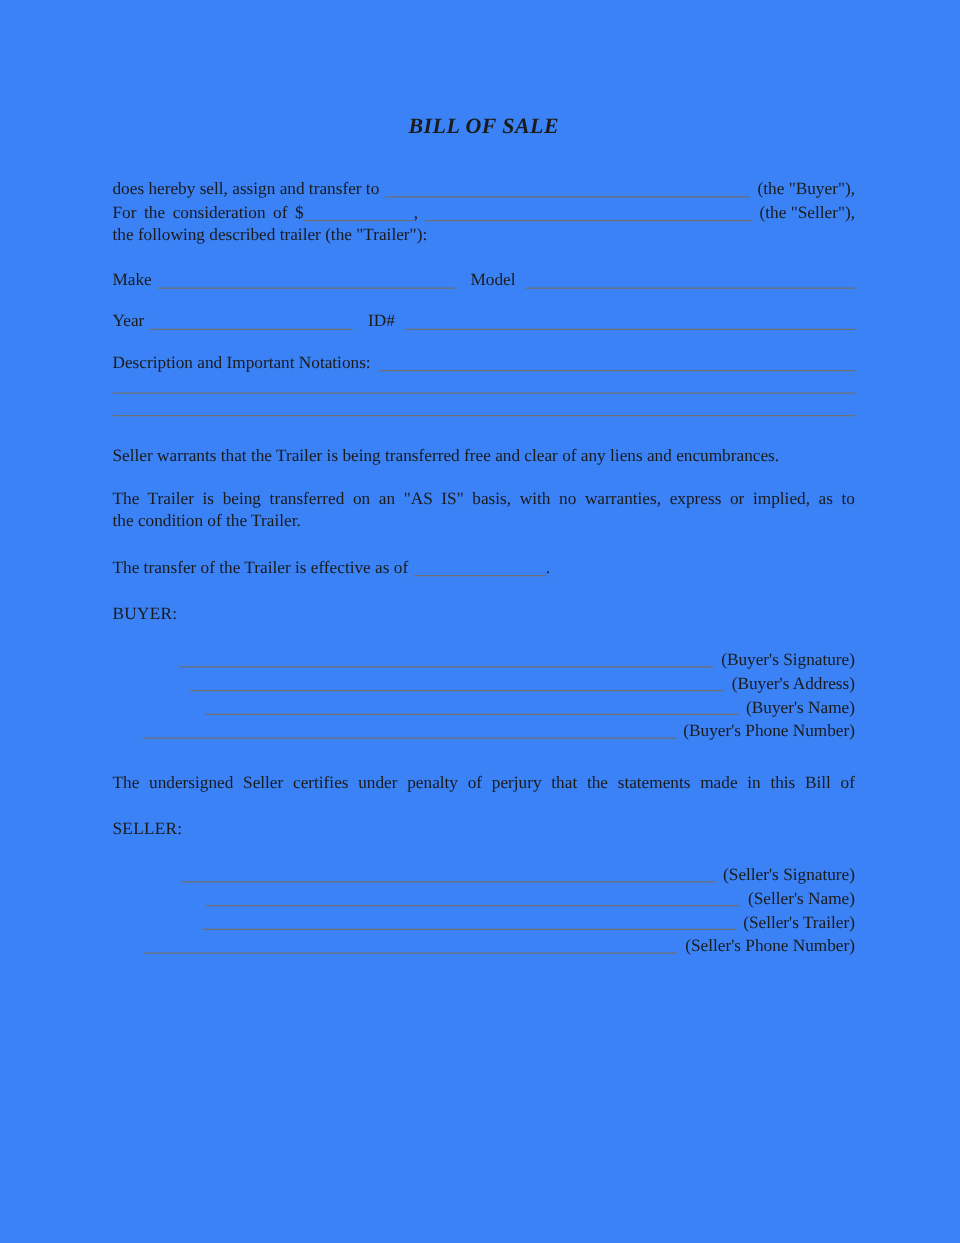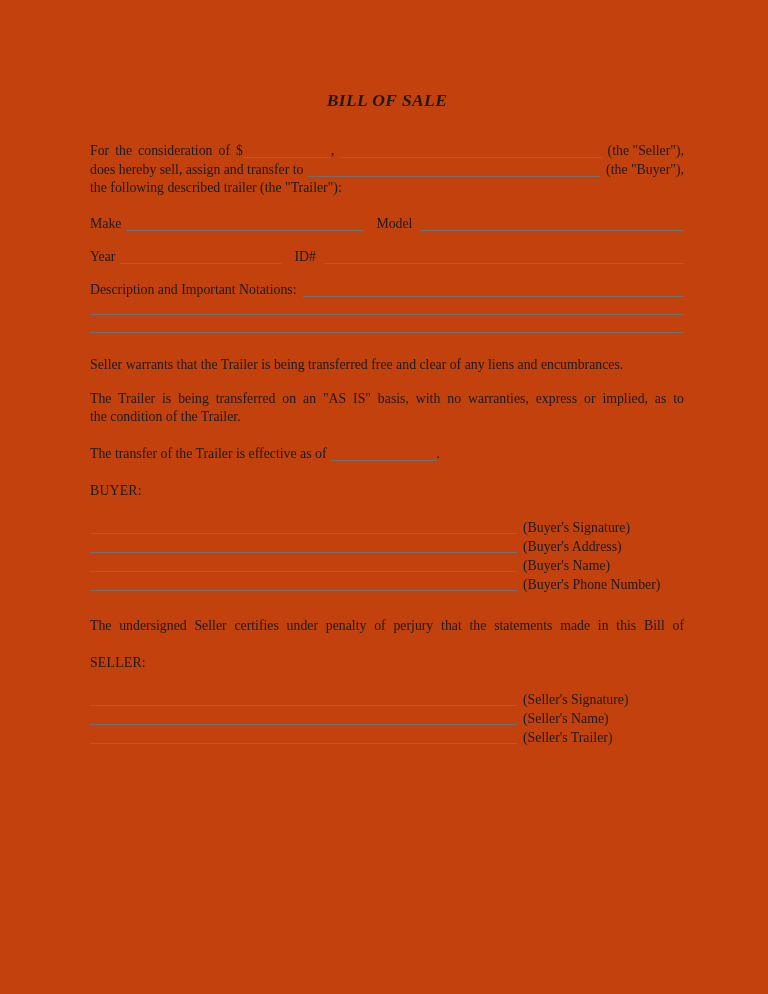--- a/index.html
+++ b/index.html
@@ -6,21 +6,21 @@
   html, body { background: #ffffff; }
   body {
     font-family: "Liberation Serif", "DejaVu Serif", serif;
     color: #1b1b1b;
   }
   .page {
     position: relative;
     width: 768px;
     height: 994px;
     margin: 0 auto;
-    background: #c2410c;
+    background: #3b82f6;
     overflow: hidden;
     padding: 91px 84px 0 90px; 
     font-size: 13.8px;
     line-height: 18.5px;
   }
   .doc-title {
     text-align: center;
     font-weight: bold;
     font-style: italic;
     font-size: 17.5px;
@@ -51,20 +51,21 @@
   .clause-asis { margin-top: 15.5px; }
   .jline { text-align: justify; text-align-last: justify; }
   .clause-effective { margin-top: 18.5px; }
   .party-heading { margin-top: 18.5px; letter-spacing: 0.2px; }
   .sig-block { margin-top: 17.5px; }
   .sig-row {
     display: flex;
     align-items: flex-start;
     height: 19px;
     line-height: 19px;
+    justify-content: flex-end;
   }
   .sig-row .blank { width: 427px; height: 16px; flex: 0 0 auto; }
   .sig-row .sig-label { margin-left: 6px; white-space: nowrap; }
   .clause-cert { margin-top: 23px; }
   .m-l4 { margin-left: 4px; }
   .m-l5 { margin-left: 5px; }
   .m-l6 { margin-left: 6px; }
   .m-l8 { margin-left: 8px; }
   .m-l12 { margin-left: 12px; }
   .w88  { width: 88px;  flex: 0 0 auto; }
@@ -74,30 +75,30 @@
 </style>
 </head>
 <body>
 
 <div class="page">
 
   <div class="doc-title">BILL OF SALE</div>
 
   <div class="intro">
     <div class="flexline">
+      <span class="txt">does hereby sell, assign and transfer to</span>
+      <span class="blank grow m-l5"></span>
+      <span class="txt m-l6">(the "Buyer"),</span>
+    </div>
+    <div class="flexline">
       <span class="txt ws">For the consideration of $</span>
       <span class="blank w88"></span>
       <span class="txt">,</span>
       <span class="blank grow m-l6"></span>
       <span class="txt m-l6">(the "Seller"),</span>
-    </div>
-    <div class="flexline">
-      <span class="txt">does hereby sell, assign and transfer to</span>
-      <span class="blank grow m-l5"></span>
-      <span class="txt m-l6">(the "Buyer"),</span>
     </div>
     <div class="flexline">
       <span class="txt">the following described trailer (the "Trailer"):</span>
     </div>
   </div>
 
   <div class="flexline row-make">
     <span class="txt">Make</span>
     <span class="blank w238 m-l5"></span>
     <span class="txt m-l12">Model</span>
@@ -166,15 +167,19 @@
       <span class="sig-label">(Seller's Signature)</span>
     </div>
     <div class="sig-row">
       <span class="blank"></span>
       <span class="sig-label">(Seller's Name)</span>
     </div>
     <div class="sig-row">
       <span class="blank"></span>
       <span class="sig-label">(Seller's Trailer)</span>
     </div>
+    <div class="sig-row">
+      <span class="blank"></span>
+      <span class="sig-label">(Seller's Phone Number)</span>
+    </div>
   </div>
 
 </div>
 
 </body></html>

